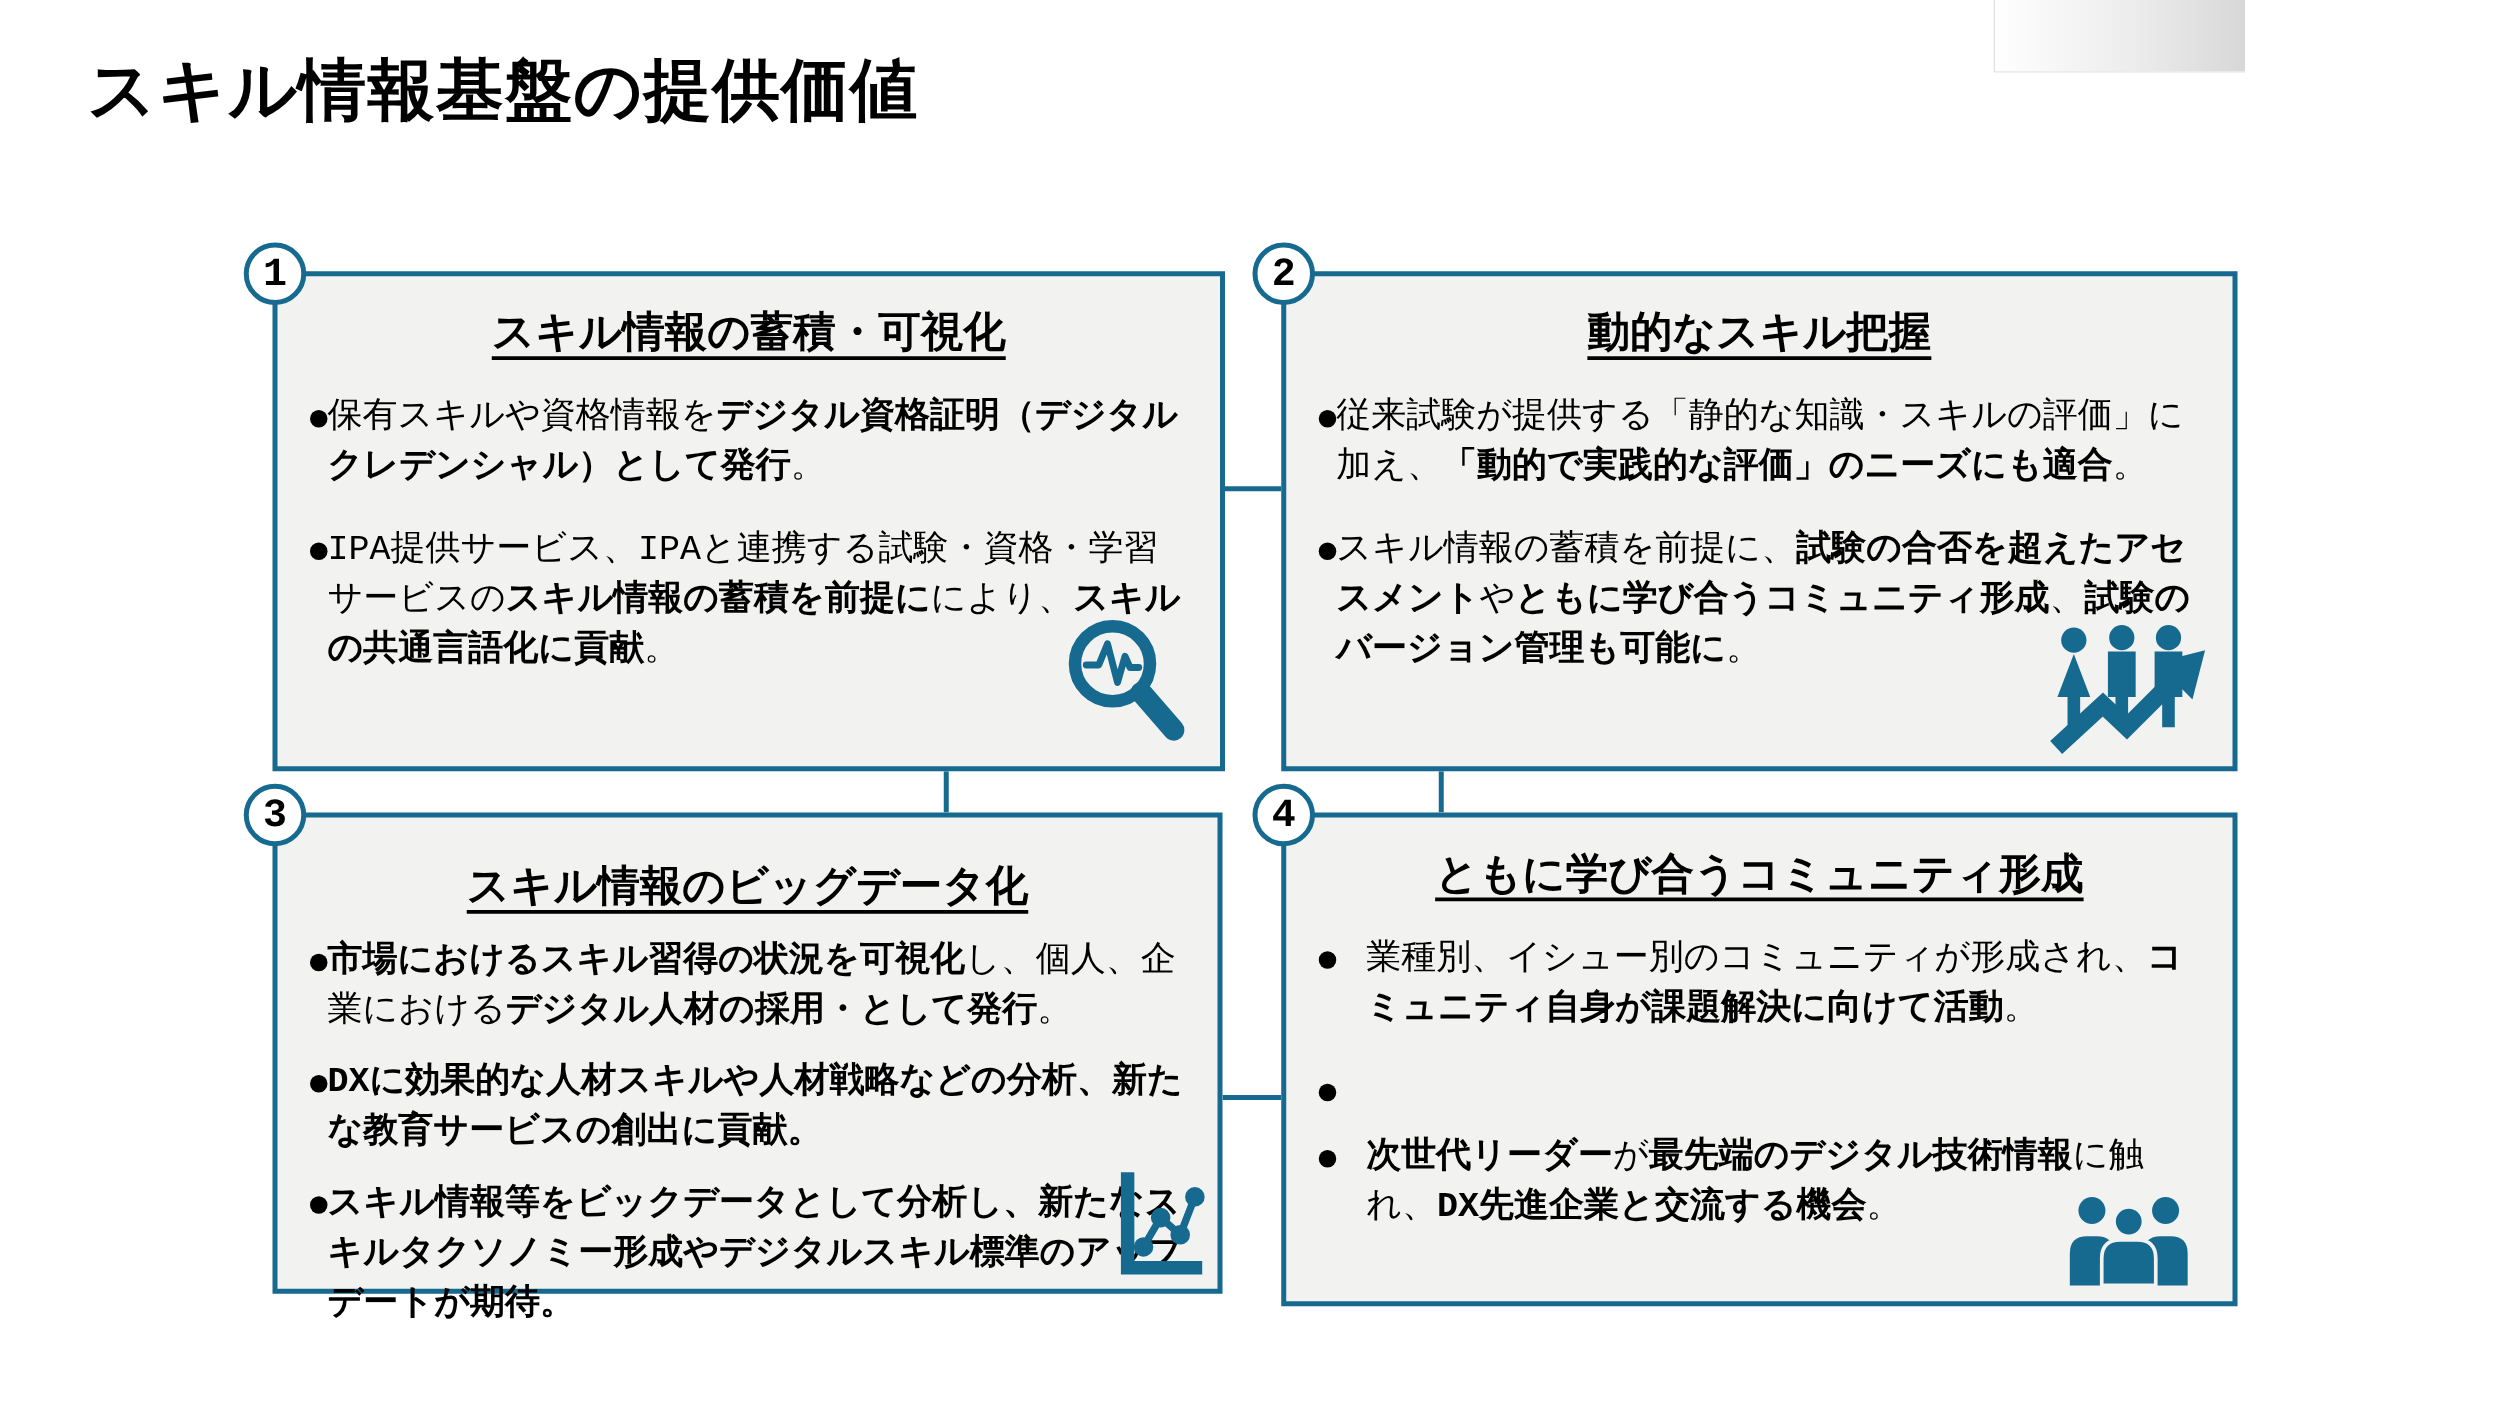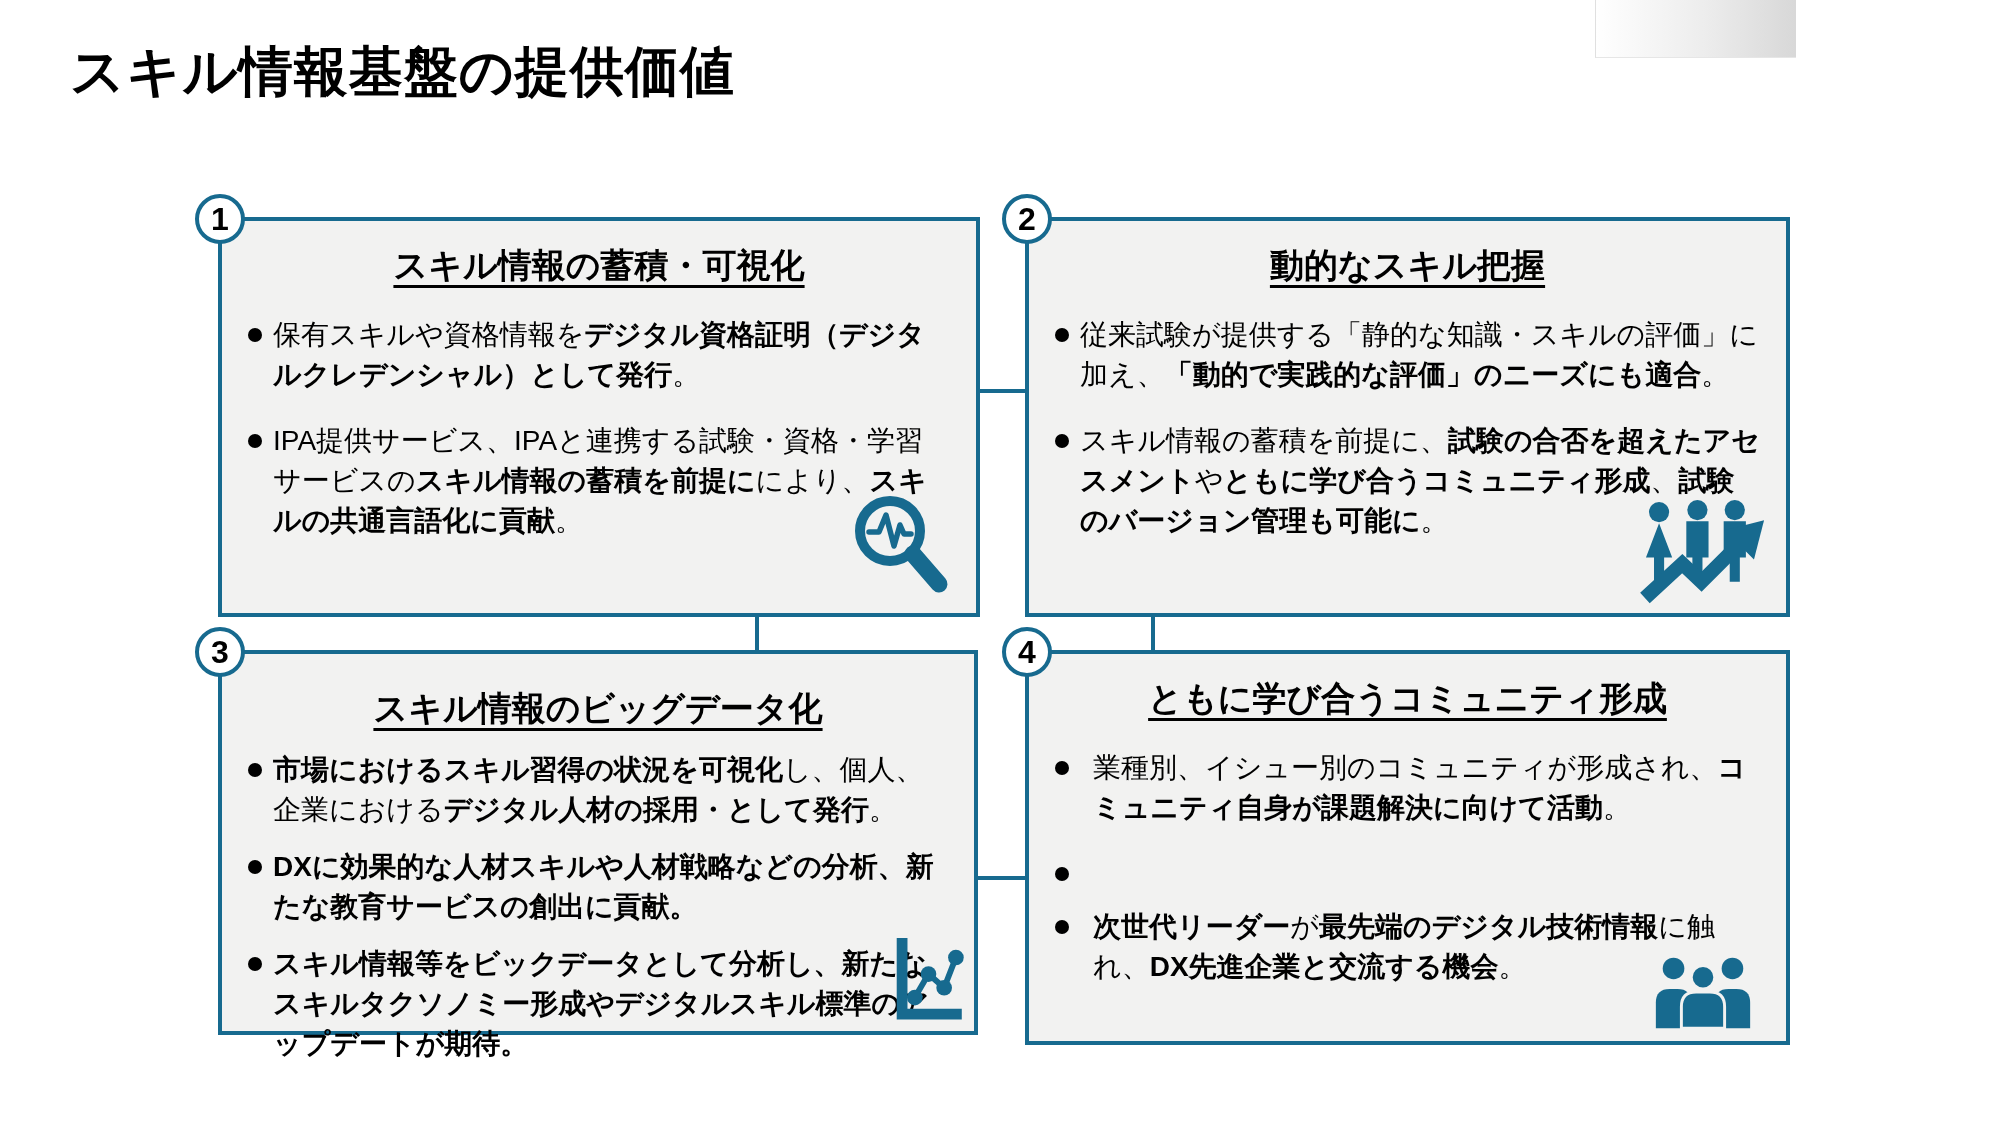--- a/index.html
+++ b/index.html
@@ -1,18 +1,18 @@
 <!DOCTYPE html>
 <html><head>
 <meta charset="utf-8">
 <style>
   html,body{margin:0;padding:0;background:#fff;}
   .slide{
     position:relative; width:1796px; height:1125px; background:#ffffff;
-    font-family:Liberation Sans, sans-serif; color:#000; overflow:hidden;
+    font-family:Liberation Mono, monospace; color:#000; overflow:hidden;
   }
   
   .deco-bar{position:absolute; left:1595px; top:0; width:405px; height:57px; display:flex;}
   .deco-gray{width:203px; height:100%; background:linear-gradient(90deg,#ffffff 0%,#ececec 55%,#d7d7d7 100%); border-left:1px solid #e0e0e0; border-bottom:1px solid #e6e6e6;}
   .deco-teal{width:202px; height:100%; background:linear-gradient(100deg,#2b9ac3 0%,#2b9ac3 42%,#1f81aa 62%,#0f5f84 100%);}
   
   .page-title{position:absolute; left:70px; top:36px; font-size:54px; font-weight:bold; letter-spacing:1px;}
   
   .box{position:absolute; background:#f2f2f1; border:4px solid #176a8f; box-sizing:border-box;}
   #box1{left:218px; top:217px; width:762px; height:400px;}
@@ -29,21 +29,21 @@
   #box3 .box-inner{padding-top:28px;}
   .box-title{
     text-align:center; font-size:34px; font-weight:bold; margin:4px 0 26px 0;
     text-decoration:underline; text-decoration-thickness:2.5px; text-underline-offset:8px;
   }
   #box3 .box-title{margin-bottom:18px;}
   ul.bullets{list-style:none; margin:0; padding:0; font-size:28px; line-height:40px;}
   .bullets li{display:flex; margin-bottom:26px;}
   #box3 .bullets li{margin-bottom:17px;}
   .dot{flex:0 0 auto; width:14px; height:14px; border-radius:50%; background:#000; margin-top:13px;}
-  .txt{margin-left:11px;}
+  .txt{}
   #box4 .txt{margin-left:24px;}
   .b{font-weight:bold;}
   
   .conn{position:absolute; background:#176a8f;}
   #conn-12{left:980px;  top:389px; width:45px; height:4px;}
   #conn-34{left:978px;  top:876px; width:47px; height:4px;}
   #conn-13{left:755px;  top:617px; width:4px;  height:33px;}
   #conn-24{left:1151px; top:617px; width:4px;  height:33px;}
   
   .icon{position:absolute; z-index:1;}

